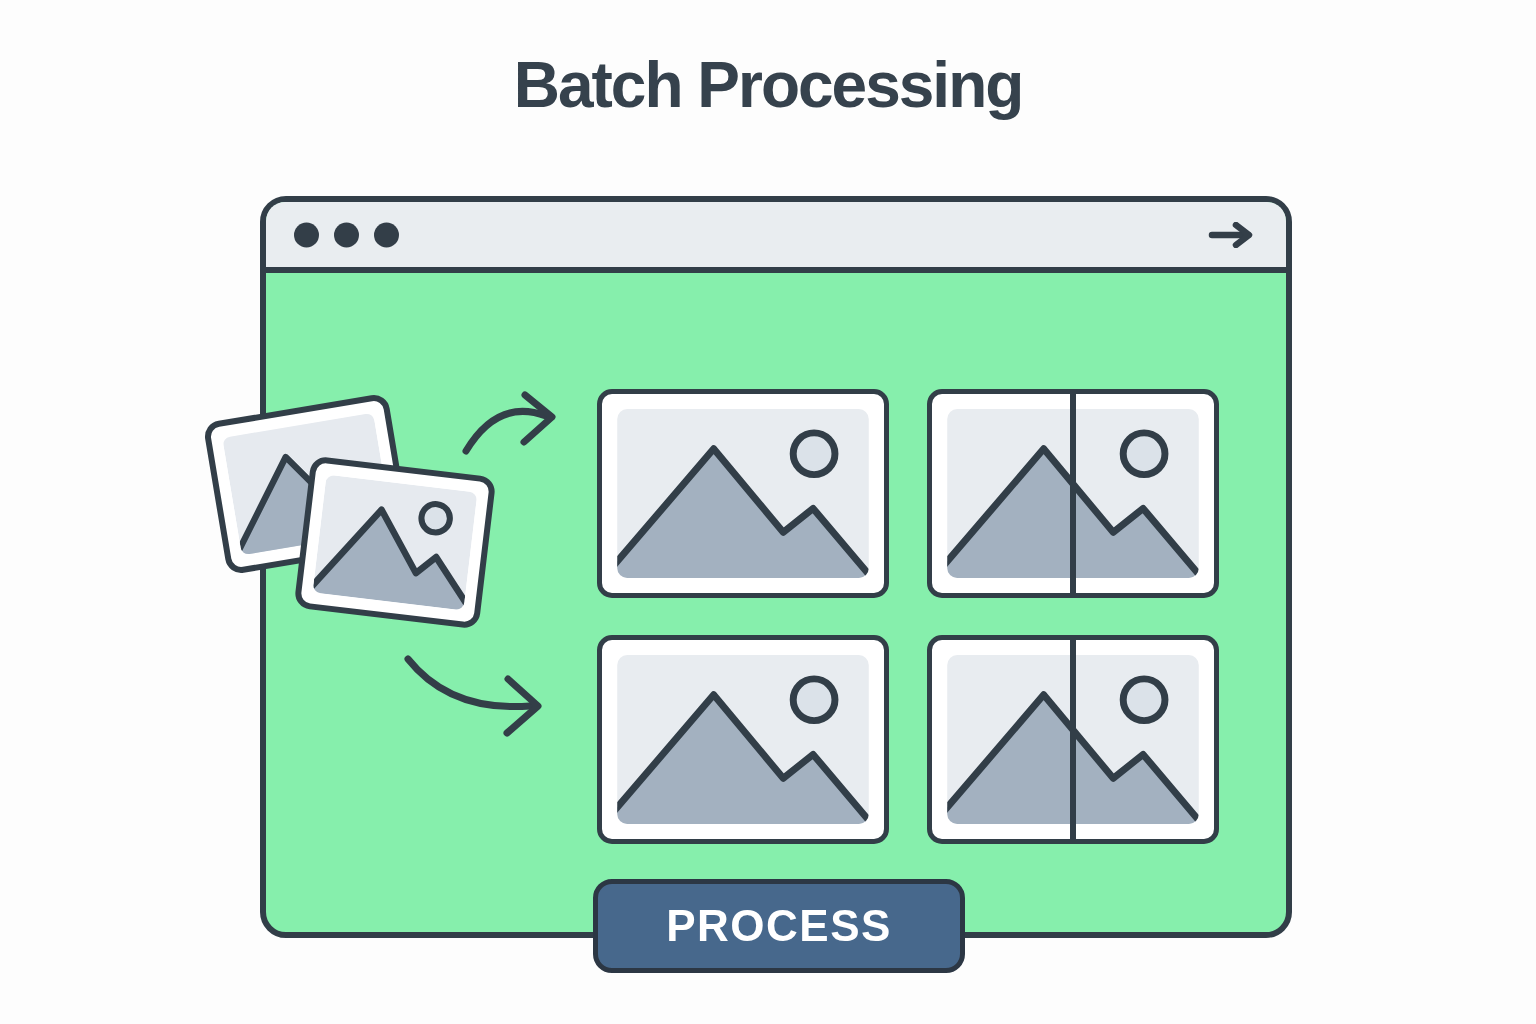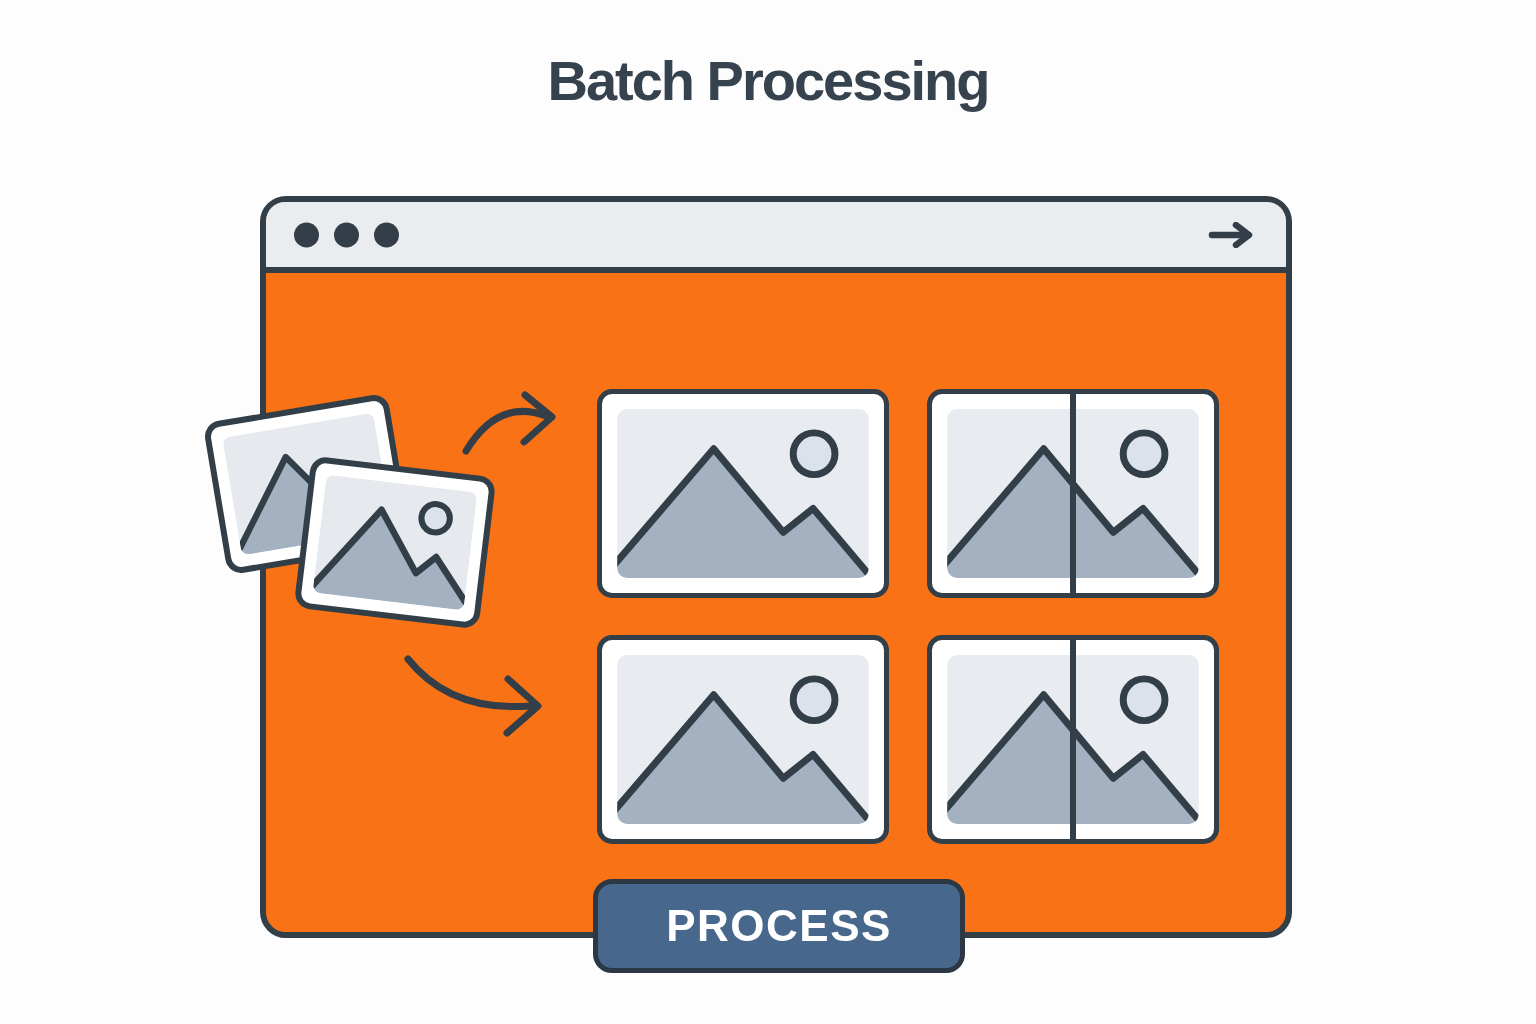--- a/index.html
+++ b/index.html
@@ -3,27 +3,27 @@
 <meta charset="utf-8">
 <style>
   html,body{margin:0;padding:0;}
   body{
     width:1536px;height:1024px;position:relative;overflow:hidden;
     background:#fdfdfd;
     font-family:"Liberation Sans", sans-serif;
   }
   .page-title{
     position:absolute;top:48px;left:0;width:1536px;
-    text-align:center;font-size:56px;font-weight:700;
+    text-align:center;font-size:64px;font-weight:700;
     letter-spacing:-2px;color:#36424d;margin:0;
   }
   
   .window{
     position:absolute;left:260px;top:196px;width:1032px;height:742px;
-    box-sizing:border-box;background:#f97316;
+    box-sizing:border-box;background:#86efac;
     border:6px solid #323e48;border-radius:26px;
   }
   .titlebar{
     position:relative;box-sizing:border-box;height:71px;
     background:#e9edf0;border-bottom:6px solid #323e48;
     border-radius:19px 19px 0 0;
   }
   .dots{position:absolute;left:28px;top:50%;transform:translateY(-50%);display:flex;gap:15px;}
   .dot{width:25px;height:25px;border-radius:50%;background:#333e48;}
   .nav-arrow{position:absolute;right:30px;top:50%;transform:translateY(-50%);width:48px;height:26px;}

